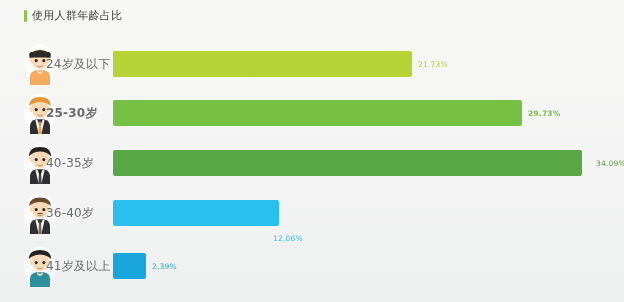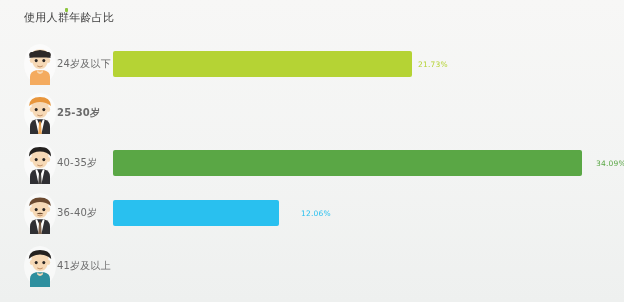--- a/index.html
+++ b/index.html
@@ -23,21 +23,20 @@
   }
 
   
   #chart-title-row {
     position: absolute;
     left: 24px;
     top: 8px;
     display: flex;
     align-items: center;
     height: 16px;
-    flex-direction: column;
   }
 
   #title-accent-bar {
     width: 3px;
     height: 12px;
     background: #8dc63f;
     border-radius: 1px;
     margin-right: 5px;
   }
 
@@ -65,22 +64,22 @@
     width: 36px;
     height: 42px;
     top: 50%;
     transform: translateY(-50%);
   }
 
   .avatar svg { display: block; width: 36px; height: 42px; }
 
   .row-label {
     position: absolute;
-    left: 57px;
-    font-size: 10px;
+    left: 46px;
+    font-size: 12px;
     color: #6b6b6b;
     white-space: nowrap;
     letter-spacing: 0.2px;
   }
 
   .bar-track {
     position: absolute;
     left: 113px;
     width: 495px;
     height: 26px;
@@ -149,20 +148,24 @@
             <path d="M9.5 12 Q9.5 26 18 26 Q26.5 26 26.5 12 Q26.5 6.5 18 6.5 Q9.5 6.5 9.5 12 Z" fill="#f6d9b6"></path>
             <ellipse cx="9.6" cy="17.5" rx="1.8" ry="2.4" fill="#f6d9b6"></ellipse>
             <ellipse cx="26.4" cy="17.5" rx="1.8" ry="2.4" fill="#f6d9b6"></ellipse>
             <path d="M7 14 Q7.5 5 18 5 Q28.5 5 29 14 Q24 10 18 10 Q12 10 7 14 Z" fill="#e8963c"></path>
             <ellipse cx="14.2" cy="17.6" rx="1.5" ry="1.7" fill="#2b2725"></ellipse>
             <ellipse cx="21.8" cy="17.6" rx="1.5" ry="1.7" fill="#2b2725"></ellipse>
             <path d="M15.6 23.2 Q18 24.9 20.4 23.2" stroke="#b9855c" stroke-width="0.9" fill="none" stroke-linecap="round"></path>
           </svg>
         </div>
         <span class="row-label">25-30岁</span>
+        <div class="bar-track">
+          <div class="bar-fill" style="width: 409px; background: rgb(118, 192, 67);"></div>
+          <span class="bar-value" style="left: 415px; color: rgb(118, 192, 67);">29.73%</span>
+        </div>
       </div>
       <div class="bar-row" style="top: 138px; height: 50px;">
         <div class="avatar">
           <svg viewBox="0 0 36 42" xmlns="http://www.w3.org/2000/svg">
             <ellipse cx="18" cy="21" rx="16" ry="20" fill="#ffffff" opacity="0.55"></ellipse>
             <path d="M8 42 L8 34.5 Q8 28.8 14.2 27.3 L21.8 27.3 Q28 28.8 28 34.5 L28 42 Z" fill="#2f2f33"></path>
             <path d="M15 27.3 L18 34 L21 27.3 L22.6 27.8 L19.4 42 L16.6 42 L13.4 27.8 Z" fill="#ffffff"></path>
             <path d="M17.1 29.6 L18.9 29.6 L19.8 42 L16.2 42 Z" fill="#24211f" opacity="0.85"></path>
             <path d="M9.5 12 Q9.5 26 18 26 Q26.5 26 26.5 12 Q26.5 6.5 18 6.5 Q9.5 6.5 9.5 12 Z" fill="#f6d9b6"></path>
             <ellipse cx="9.6" cy="17.5" rx="1.8" ry="2.4" fill="#f6d9b6"></ellipse>
@@ -192,35 +195,39 @@
             <path d="M7 14 Q7.5 5.5 18 5.5 Q28.5 5.5 29 14 Q24 10 18 10 Q12 10 7 14 Z" fill="#6b4a30"></path>
             <ellipse cx="14.2" cy="17.6" rx="1.5" ry="1.7" fill="#2b2725"></ellipse>
             <ellipse cx="21.8" cy="17.6" rx="1.5" ry="1.7" fill="#2b2725"></ellipse>
             <path d="M14.5 21.5 Q18 19.8 21.5 21.5 Q18 22.8 14.5 21.5 Z" fill="#6b4a30"></path>
             <path d="M15.6 23.2 Q18 24.9 20.4 23.2" stroke="#b9855c" stroke-width="0.9" fill="none" stroke-linecap="round"></path>
           </svg>
         </div>
         <span class="row-label">36-40岁</span>
         <div class="bar-track">
           <div class="bar-fill" style="width: 166px; background: rgb(41, 192, 239);"></div>
-          <span class="bar-value" style="left: 188px; color: rgb(41, 192, 239);">12.06%</span>
+          <span class="bar-value" style="left: 160px; color: rgb(41, 192, 239); margin-top: 25px;">12.06%</span>
         </div>
       </div>
       <div class="bar-row" style="top: 238px; height: 56px;">
         <div class="avatar">
           <svg viewBox="0 0 36 42" xmlns="http://www.w3.org/2000/svg">
             <ellipse cx="18" cy="21" rx="16" ry="20" fill="#ffffff" opacity="0.55"></ellipse>
             <path d="M8 42 L8 34 Q8 28.5 14 27.2 L22 27.2 Q28 28.5 28 34 L28 42 Z" fill="#2e8f9e"></path>
             <path d="M15.2 27.2 Q18 30.4 20.8 27.2 L20.8 29.6 Q18 32.4 15.2 29.6 Z" fill="#f6d9b6"></path>
             <path d="M9.5 12 Q9.5 26 18 26 Q26.5 26 26.5 12 Q26.5 6.5 18 6.5 Q9.5 6.5 9.5 12 Z" fill="#f6d9b6"></path>
             <ellipse cx="9.6" cy="17.5" rx="1.8" ry="2.4" fill="#f6d9b6"></ellipse>
             <ellipse cx="26.4" cy="17.5" rx="1.8" ry="2.4" fill="#f6d9b6"></ellipse>
             <path d="M6.8 14 Q7 5 18 5 Q29 5 29.2 14 Q24.5 9.5 18 9.5 Q11.5 9.5 6.8 14 Z" fill="#24211f"></path>
             <ellipse cx="14.2" cy="17.6" rx="1.5" ry="1.7" fill="#2b2725"></ellipse>
             <ellipse cx="21.8" cy="17.6" rx="1.5" ry="1.7" fill="#2b2725"></ellipse>
             <path d="M15.6 23.2 Q18 24.9 20.4 23.2" stroke="#b9855c" stroke-width="0.9" fill="none" stroke-linecap="round"></path>
           </svg>
         </div>
         <span class="row-label">41岁及以上</span>
+        <div class="bar-track">
+          <div class="bar-fill" style="width: 33px; background: rgb(24, 166, 221);"></div>
+          <span class="bar-value" style="left: 39px; color: rgb(24, 166, 221);">2.39%</span>
+        </div>
       </div>
     </div>
 
 </div>
 
 </body></html>

